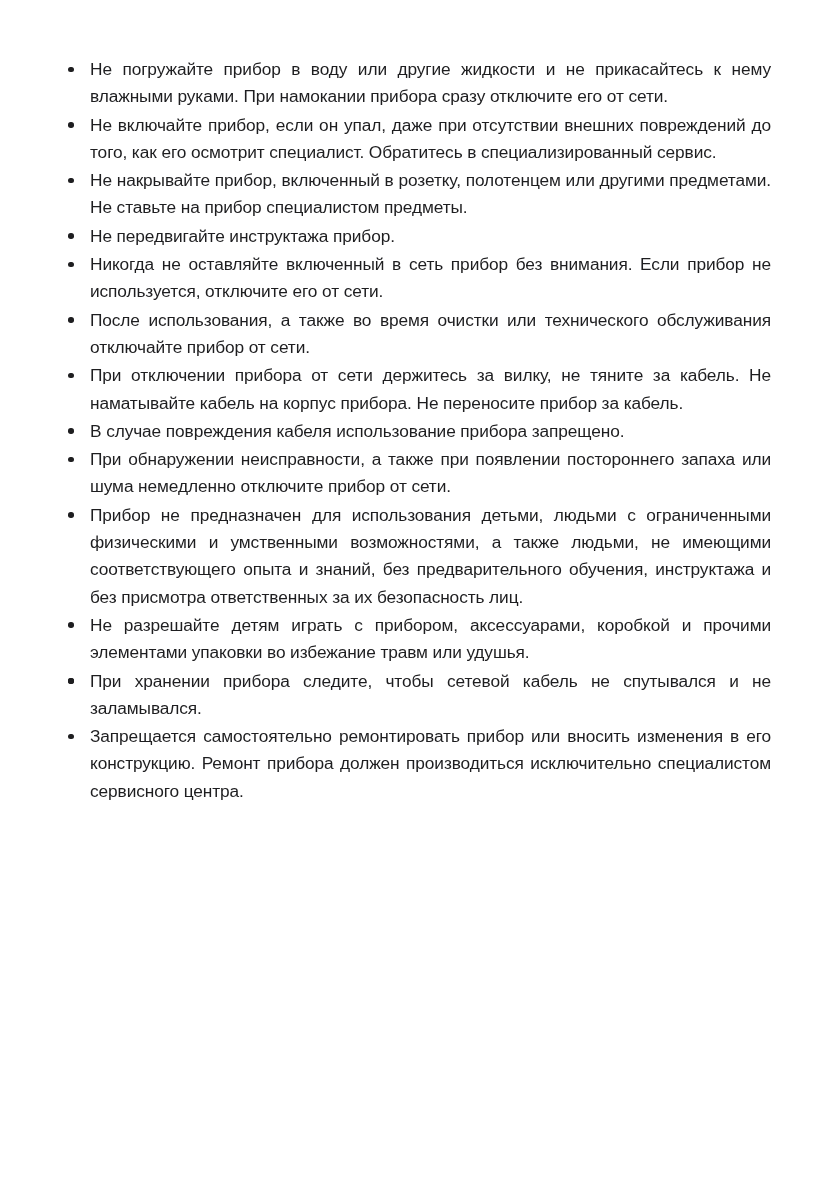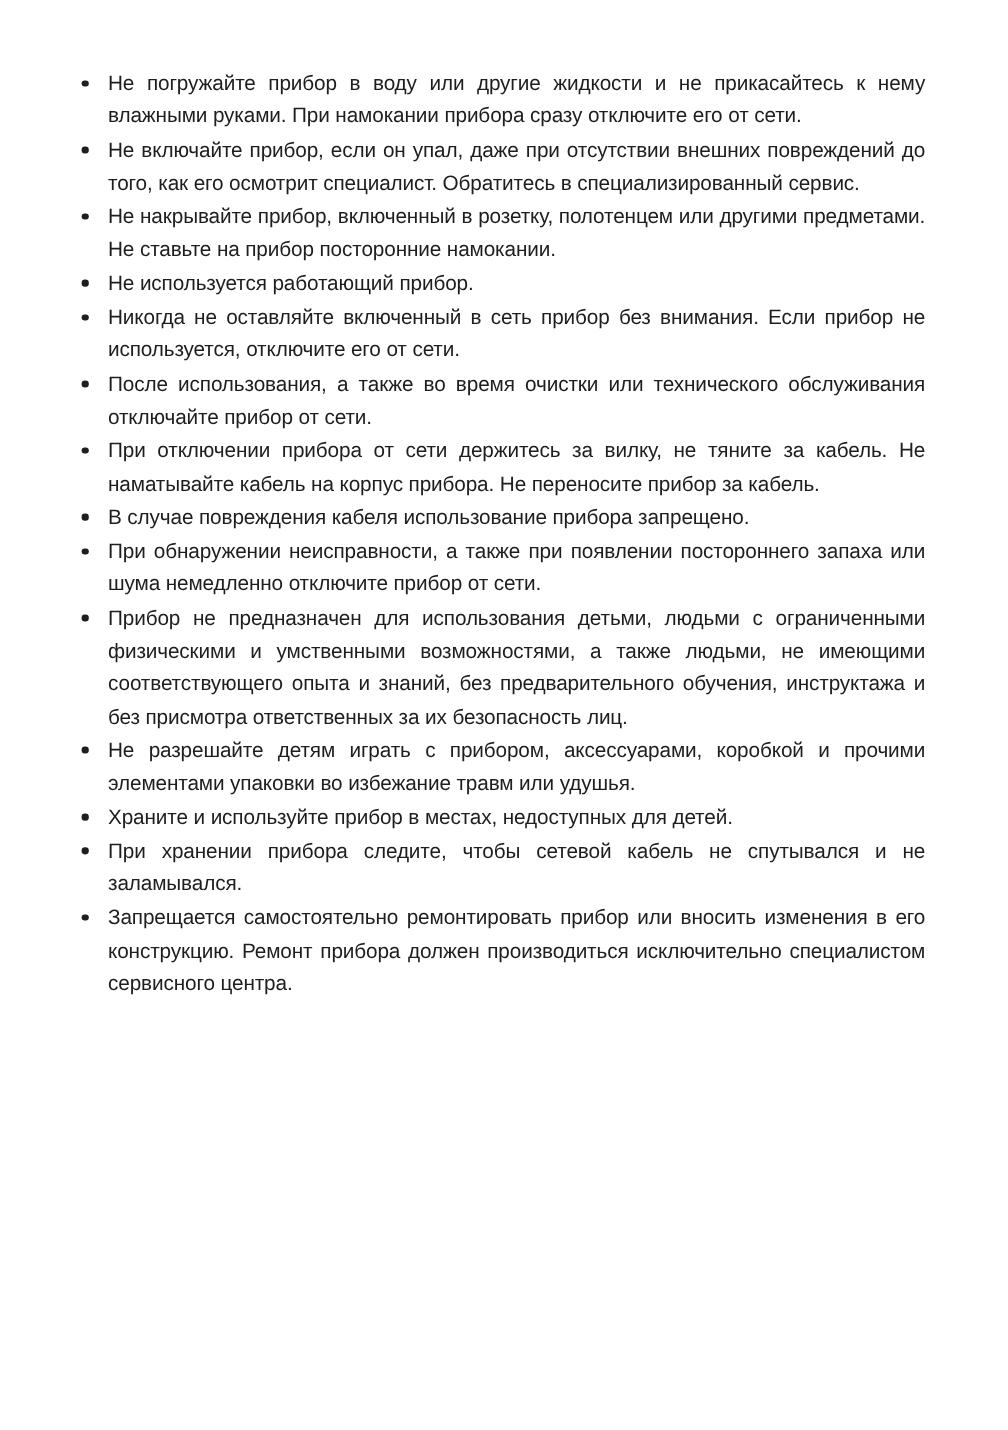--- a/index.html
+++ b/index.html
@@ -86,27 +86,27 @@
   </li>
 
 
   <li>
     <span class="dot"></span>
     <span class="li-text">Не включайте прибор, если он упал, даже при отсутствии внешних повреждений до того, как его осмотрит специалист. Обратитесь в специализированный сервис.</span>
   </li>
 
   <li>
     <span class="dot"></span>
-    <span class="li-text">Не накрывайте прибор, включенный в розетку, полотенцем или другими предметами. Не ставьте на прибор посторонние намокании.</span>
+    <span class="li-text">Не накрывайте прибор, включенный в розетку, полотенцем или другими предметами. Не ставьте на прибор специалистом предметы.</span>
   </li>
 
 
   <li>
     <span class="dot"></span>
-    <span class="li-text">Не используется работающий прибор.</span>
+    <span class="li-text">Не передвигайте инструктажа прибор.</span>
   </li>
 
   <li>
     <span class="dot"></span>
     <span class="li-text">Никогда не оставляйте включенный в сеть прибор без внимания. Если прибор не используется, отключите его от сети.</span>
   </li>
 
 
   <li>
     <span class="dot"></span>
@@ -133,21 +133,20 @@
     <span class="li-text">Прибор не предназначен для использования детьми, людьми с ограниченными физическими и умственными возможностями, а также людьми, не имеющими соответствующего опыта и знаний, без предварительного обучения, инструктажа и без присмотра ответственных за их безопасность лиц.</span>
   </li>
 
   <li>
     <span class="dot"></span>
     <span class="li-text">Не разрешайте детям играть с прибором, аксессуарами, коробкой и прочими элементами упаковки во избежание травм или удушья.</span>
   </li>
 
   <li>
     <span class="dot"></span>
-    <span class="li-text">Храните и используйте прибор в местах, недоступных для детей.</span>
   </li>
 
   <li>
     <span class="dot"></span>
     <span class="li-text">При хранении прибора следите, чтобы сетевой кабель не спутывался и не заламывался.</span>
   </li>
 
   <li>
     <span class="dot"></span>
     <span class="li-text">Запрещается самостоятельно ремонтировать прибор или вносить изменения в его конструкцию. Ремонт прибора должен производиться исключительно специалистом сервисного центра.</span>

